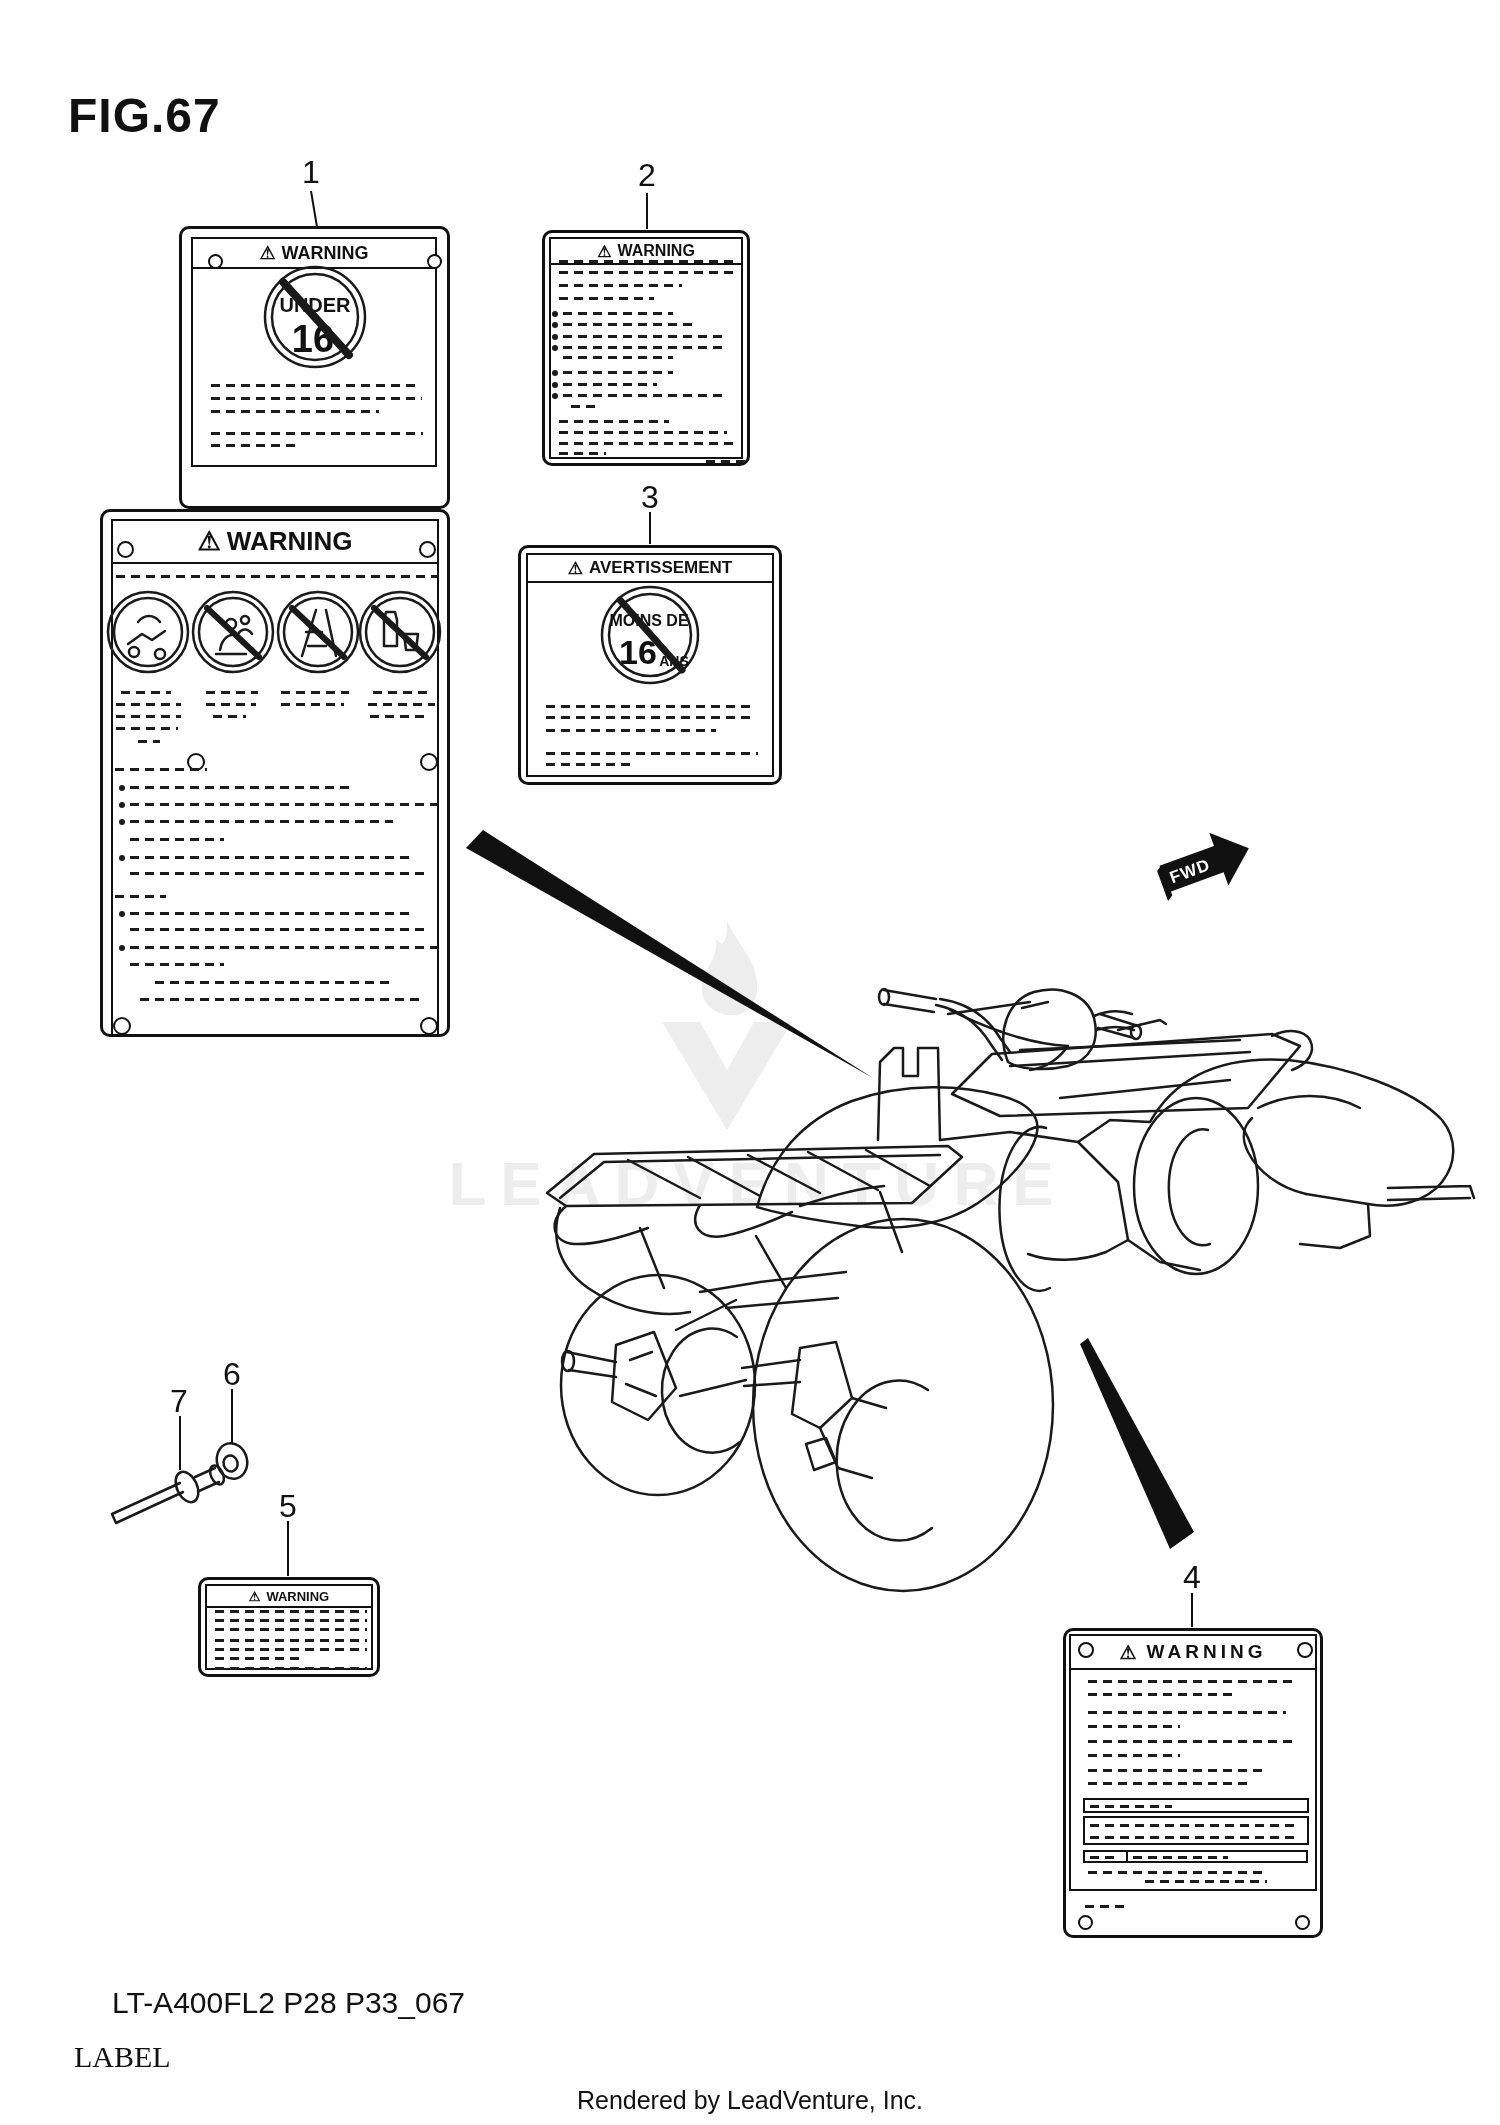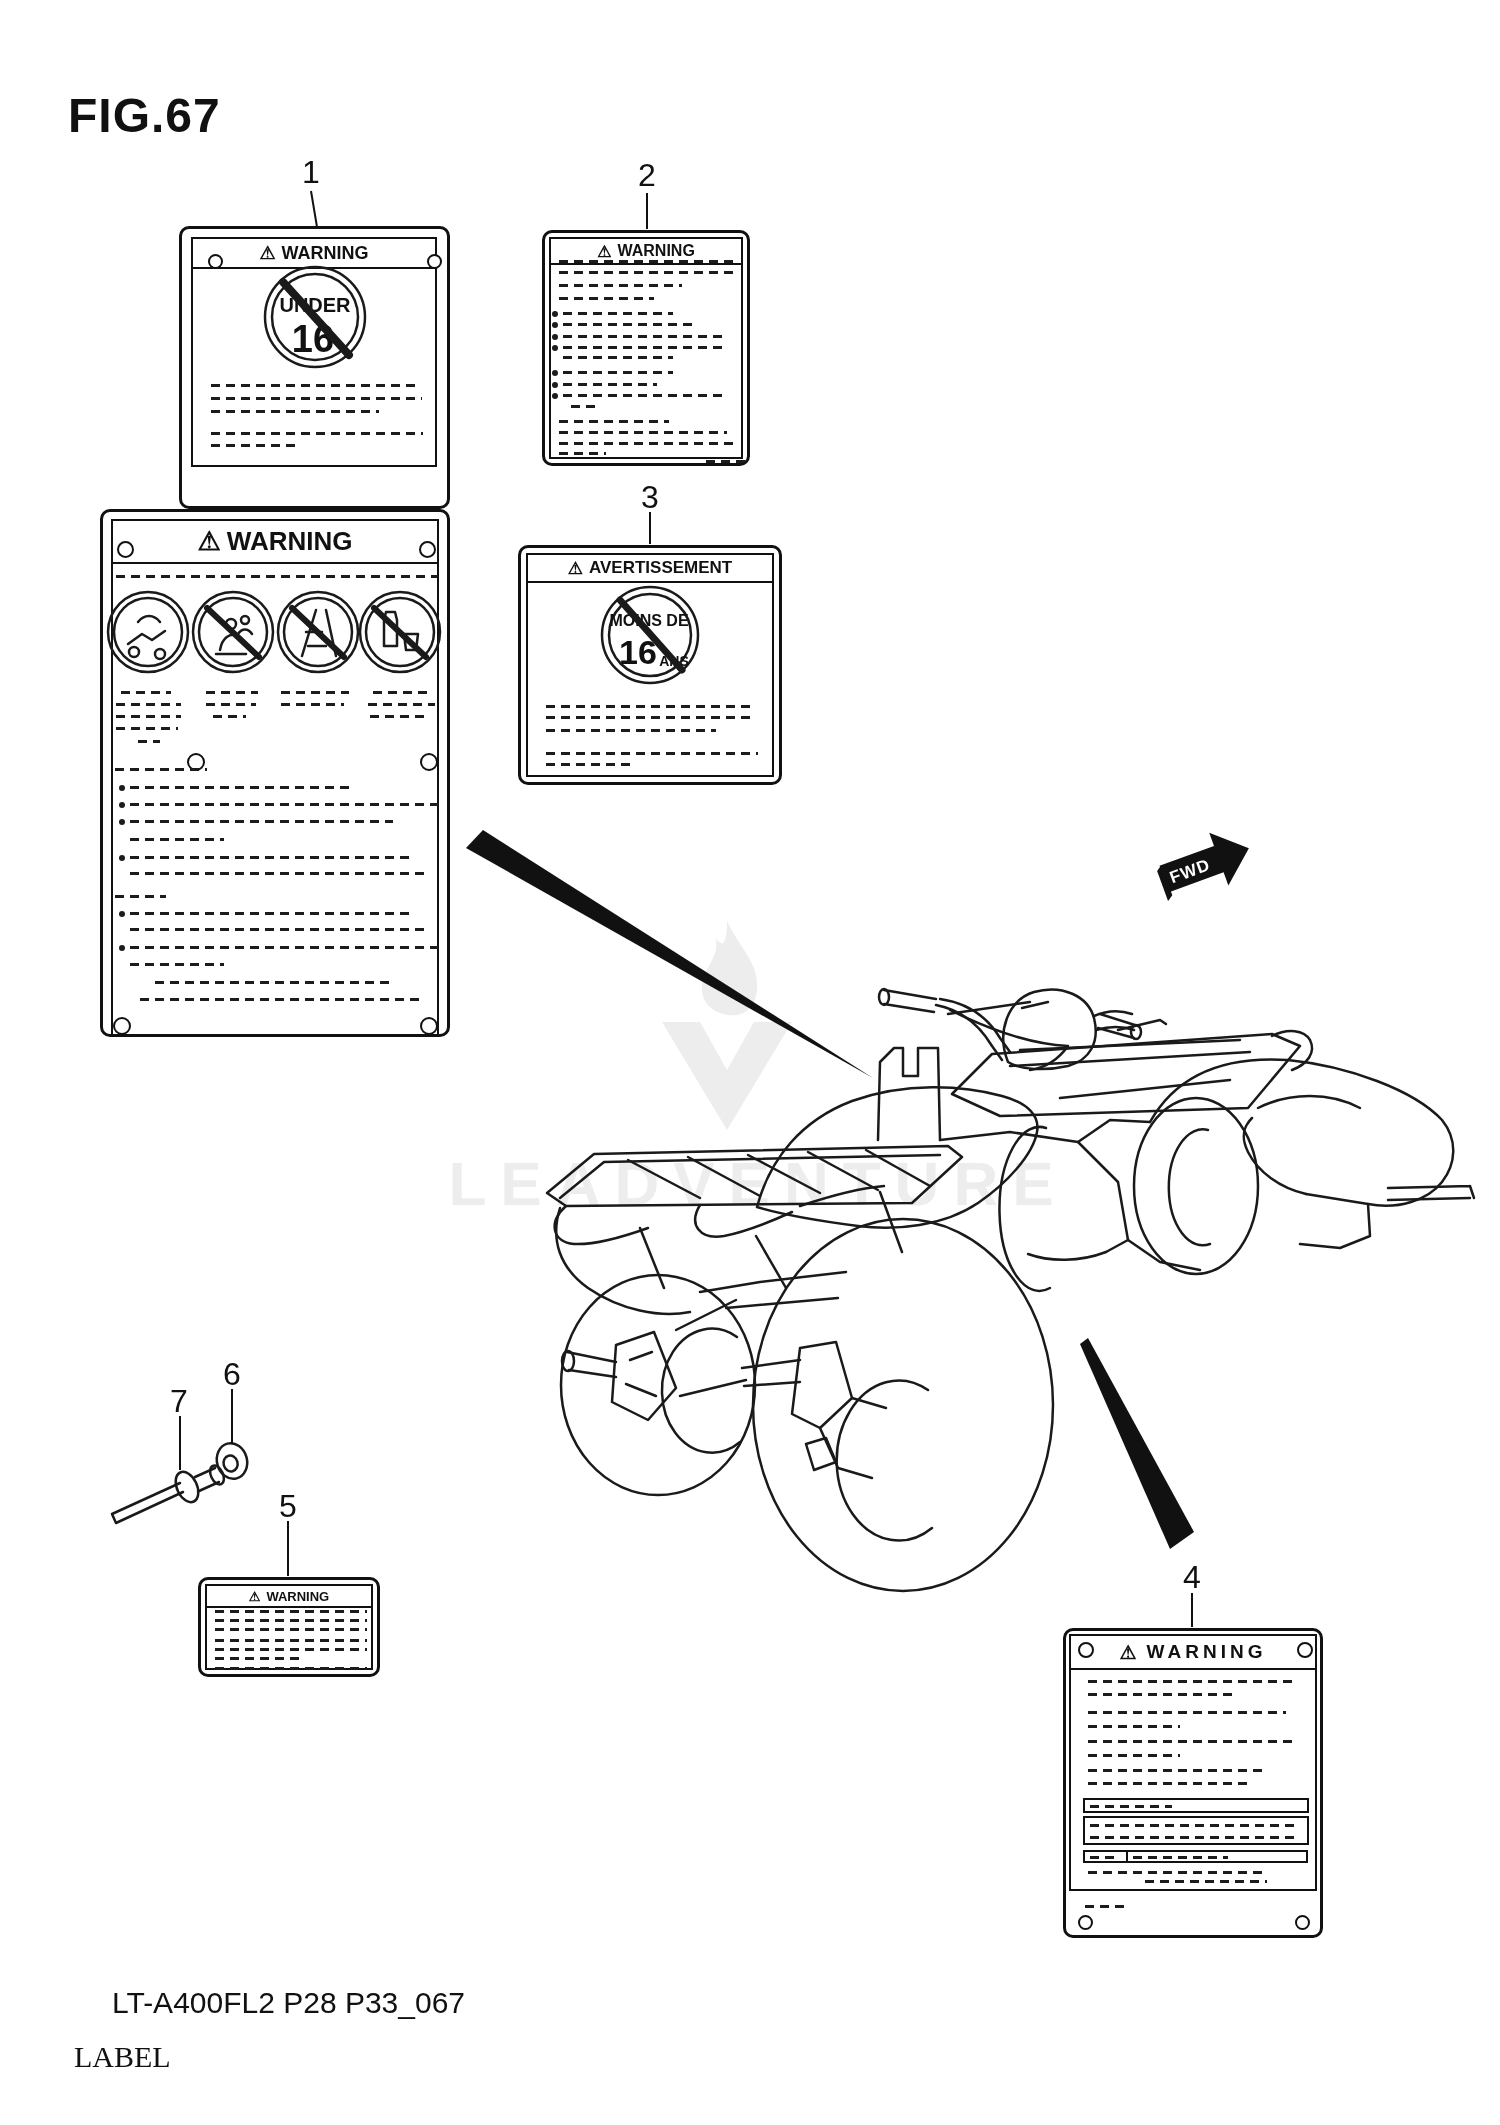--- a/index.html
+++ b/index.html
@@ -332,20 +332,21 @@
         <line x1="650" y1="512" x2="650" y2="544"></line>
         <line x1="1192" y1="1593" x2="1192" y2="1627"></line>
         <line x1="288" y1="1521" x2="288" y2="1576"></line>
         <line x1="232" y1="1389" x2="232" y2="1444"></line>
         <line x1="180" y1="1416" x2="180" y2="1470"></line>
       </g>
   </svg>
 
   <div class="fig-code">LT-A400FL2 P28 P33_067</div>
   <div class="fig-name">LABEL</div>
+  <div class="rendered">Rendered by LeadVenture, Inc.</div>
 <div class="callout" style="left: 311px; top: 172px;">1</div>
     <div class="callout" style="left: 647px; top: 175px;">2</div>
     <div class="callout" style="left: 650px; top: 497px;">3</div>
     <div class="callout" style="left: 1192px; top: 1577px;">4</div>
     <div class="callout" style="left: 288px; top: 1506px;">5</div>
     <div class="callout" style="left: 232px; top: 1374px;">6</div>
     <div class="callout" style="left: 179px; top: 1401px;">7</div>
   </div>
 
 </body></html>

